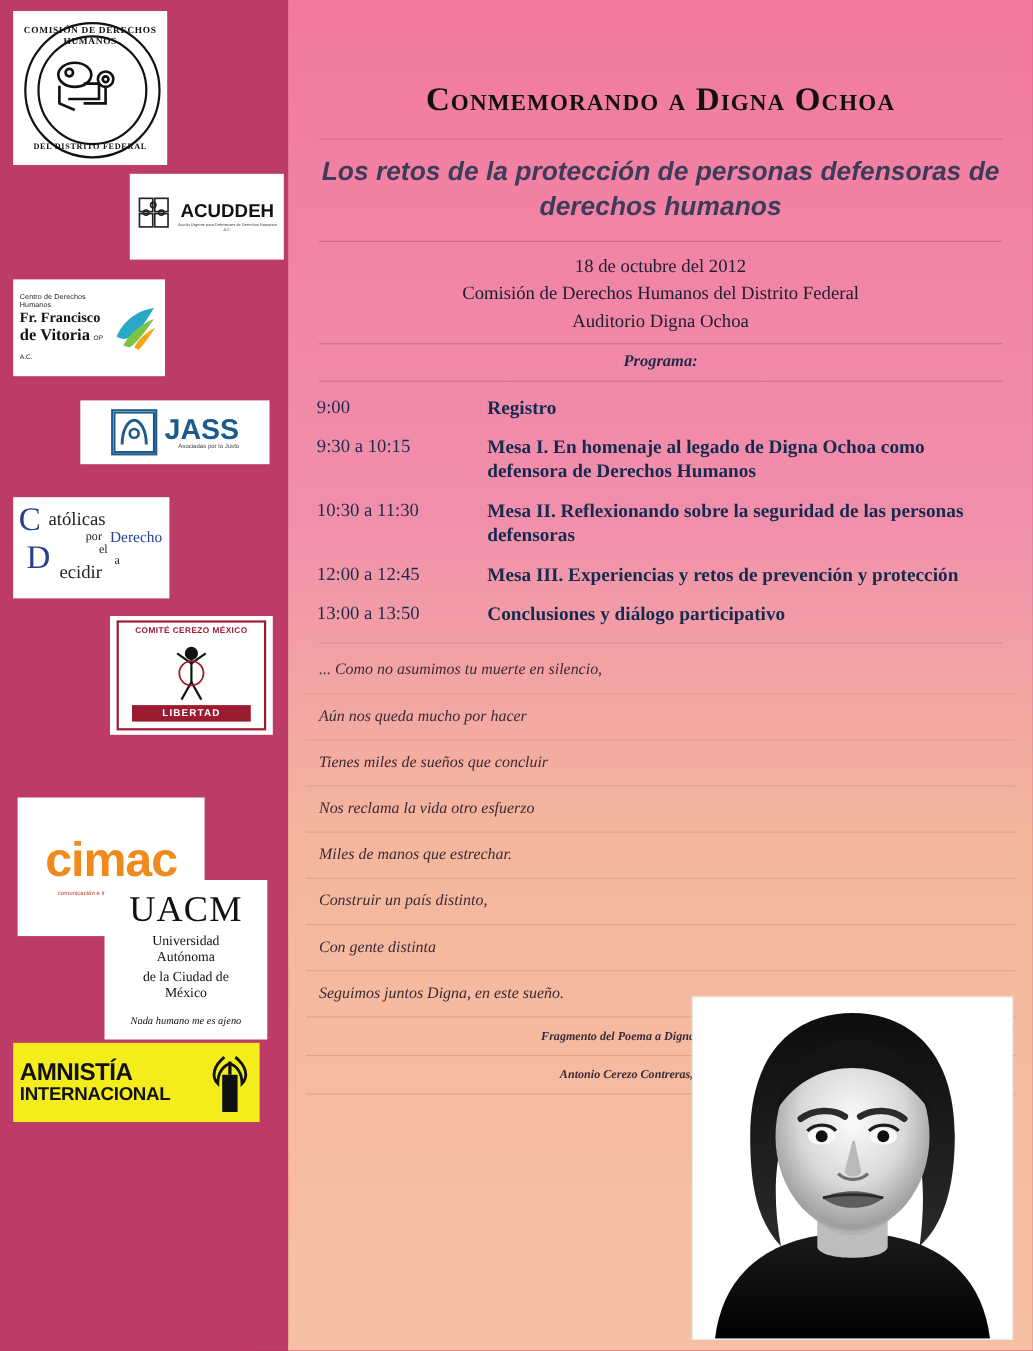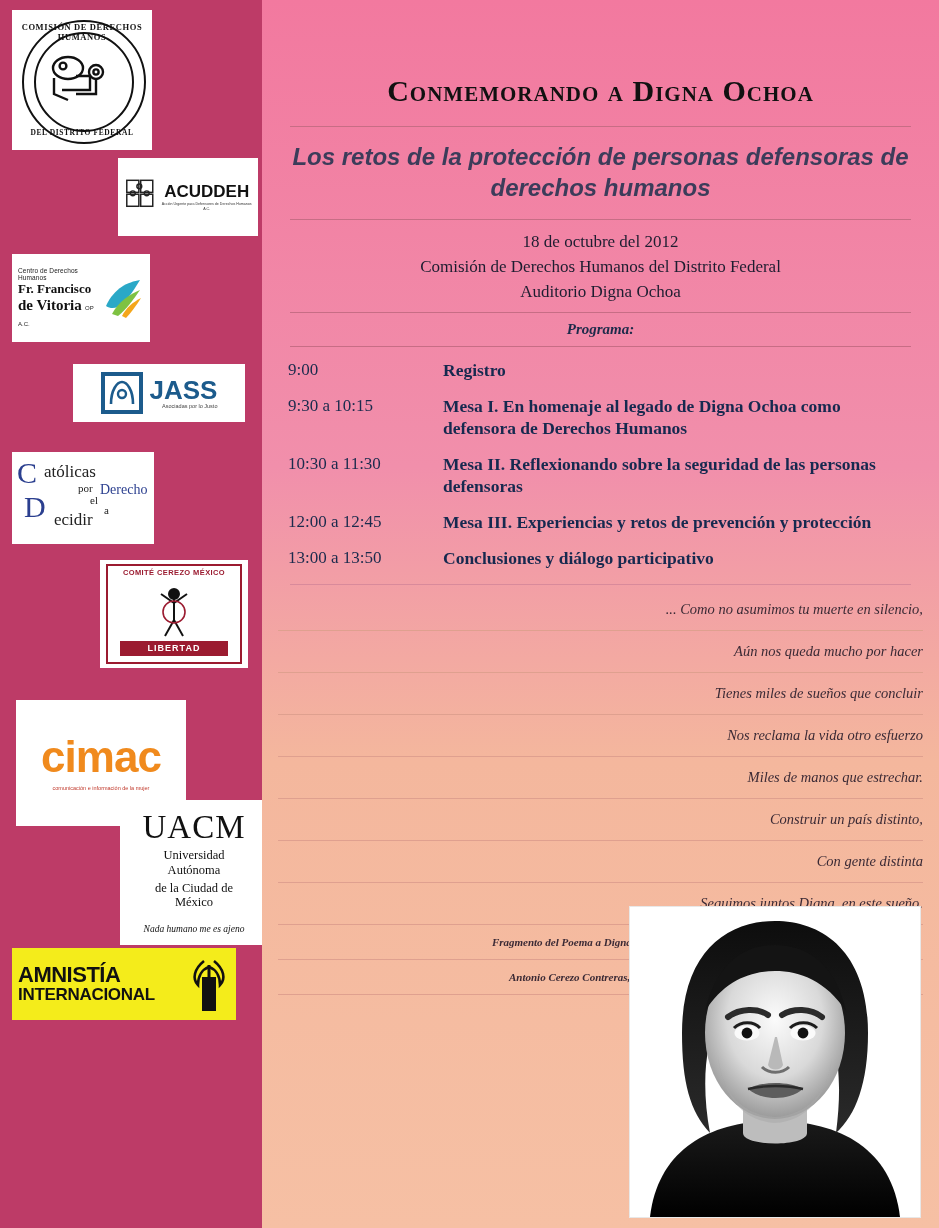--- a/index.html
+++ b/index.html
@@ -97,26 +97,26 @@
 
   
   .logo-cerezo{left:100px;top:560px;width:148px;height:108px;}
   .cerezo{position:relative;width:100%;height:100%;}
   .cerezo .cbox{position:absolute;left:6px;top:4px;right:6px;bottom:4px;border:2px solid #9b1b30;}
   .cerezo .ctop{position:absolute;left:0;right:0;top:8px;text-align:center;font-family:"Liberation Sans",sans-serif;font-size:7.5px;font-weight:bold;color:#9b1b30;letter-spacing:.4px;}
   .cerezo .cbar{position:absolute;left:20px;right:20px;bottom:12px;height:15px;background:#9b1b30;color:#fff;font-family:"Liberation Sans",sans-serif;font-size:9px;font-weight:bold;text-align:center;line-height:15px;letter-spacing:1px;}
   .cerezo .fig{position:absolute;left:50%;top:26px;margin-left:-20px;width:40px;height:52px;}
 
   
-  .logo-cimac{left:16px;top:700px;width:170px;height:126px;}
+  .logo-cimac{left:16px;top:725px;width:170px;height:126px;}
   .cimac-txt{font-family:"Liberation Sans",sans-serif;font-size:44px;font-weight:bold;color:#f08a1d;letter-spacing:-1px;line-height:1;}
   .cimac-sub{font-family:"Liberation Sans",sans-serif;font-size:5.5px;color:#c0392b;margin-top:6px;}
 
   
-  .logo-uacm{left:95px;top:800px;width:148px;height:145px;padding:20px;margin-left:25px;}
+  .logo-uacm{left:95px;top:800px;width:148px;height:145px;padding:20px;}
   .uacm-t{font-family:"Liberation Serif",serif;font-size:33px;color:#111;letter-spacing:1px;line-height:1;}
   .uacm-s{font-family:"Liberation Serif",serif;font-size:12.5px;color:#111;line-height:1.15;margin-top:4px;text-align:center;}
   .uacm-rule{width:82%;height:1px;background:#111;margin:8px auto 6px;}
   .uacm-m{font-family:"Liberation Serif",serif;font-style:italic;font-size:9.5px;color:#111;}
 
   
   .logo-amnistia{left:12px;top:948px;width:224px;height:72px;background:#f4ec1b;flex-direction:row;justify-content:center;}
   .amn-left{flex:1;text-align:left;padding-left:6px;}
   .amn-1{font-family:"Liberation Sans",sans-serif;font-weight:bold;font-size:22px;color:#111;line-height:1;letter-spacing:-.5px;}
   .amn-2{font-family:"Liberation Sans",sans-serif;font-weight:bold;font-size:17px;color:#111;line-height:1.1;letter-spacing:-.3px;}
@@ -206,21 +206,20 @@
   .poem{padding:4px 0 0;}
   .poem-line{
     font-family:"Liberation Serif",serif;
     font-style:italic;
     font-size:14.5px;
     color:#3b2a35;
     padding:12px 0 12px 12px;
     border-bottom:1px solid #dfa08f;
     position:relative;
     z-index:3;
-    text-align:right;
   }
   .poem-credit{
     font-family:"Liberation Serif",serif;
     font-style:italic;
     font-weight:bold;
     font-size:11px;
     color:#3b2a35;
     text-align:center;
     padding:11px 0 11px 0;
     border-bottom:1px solid #dfa08f;

